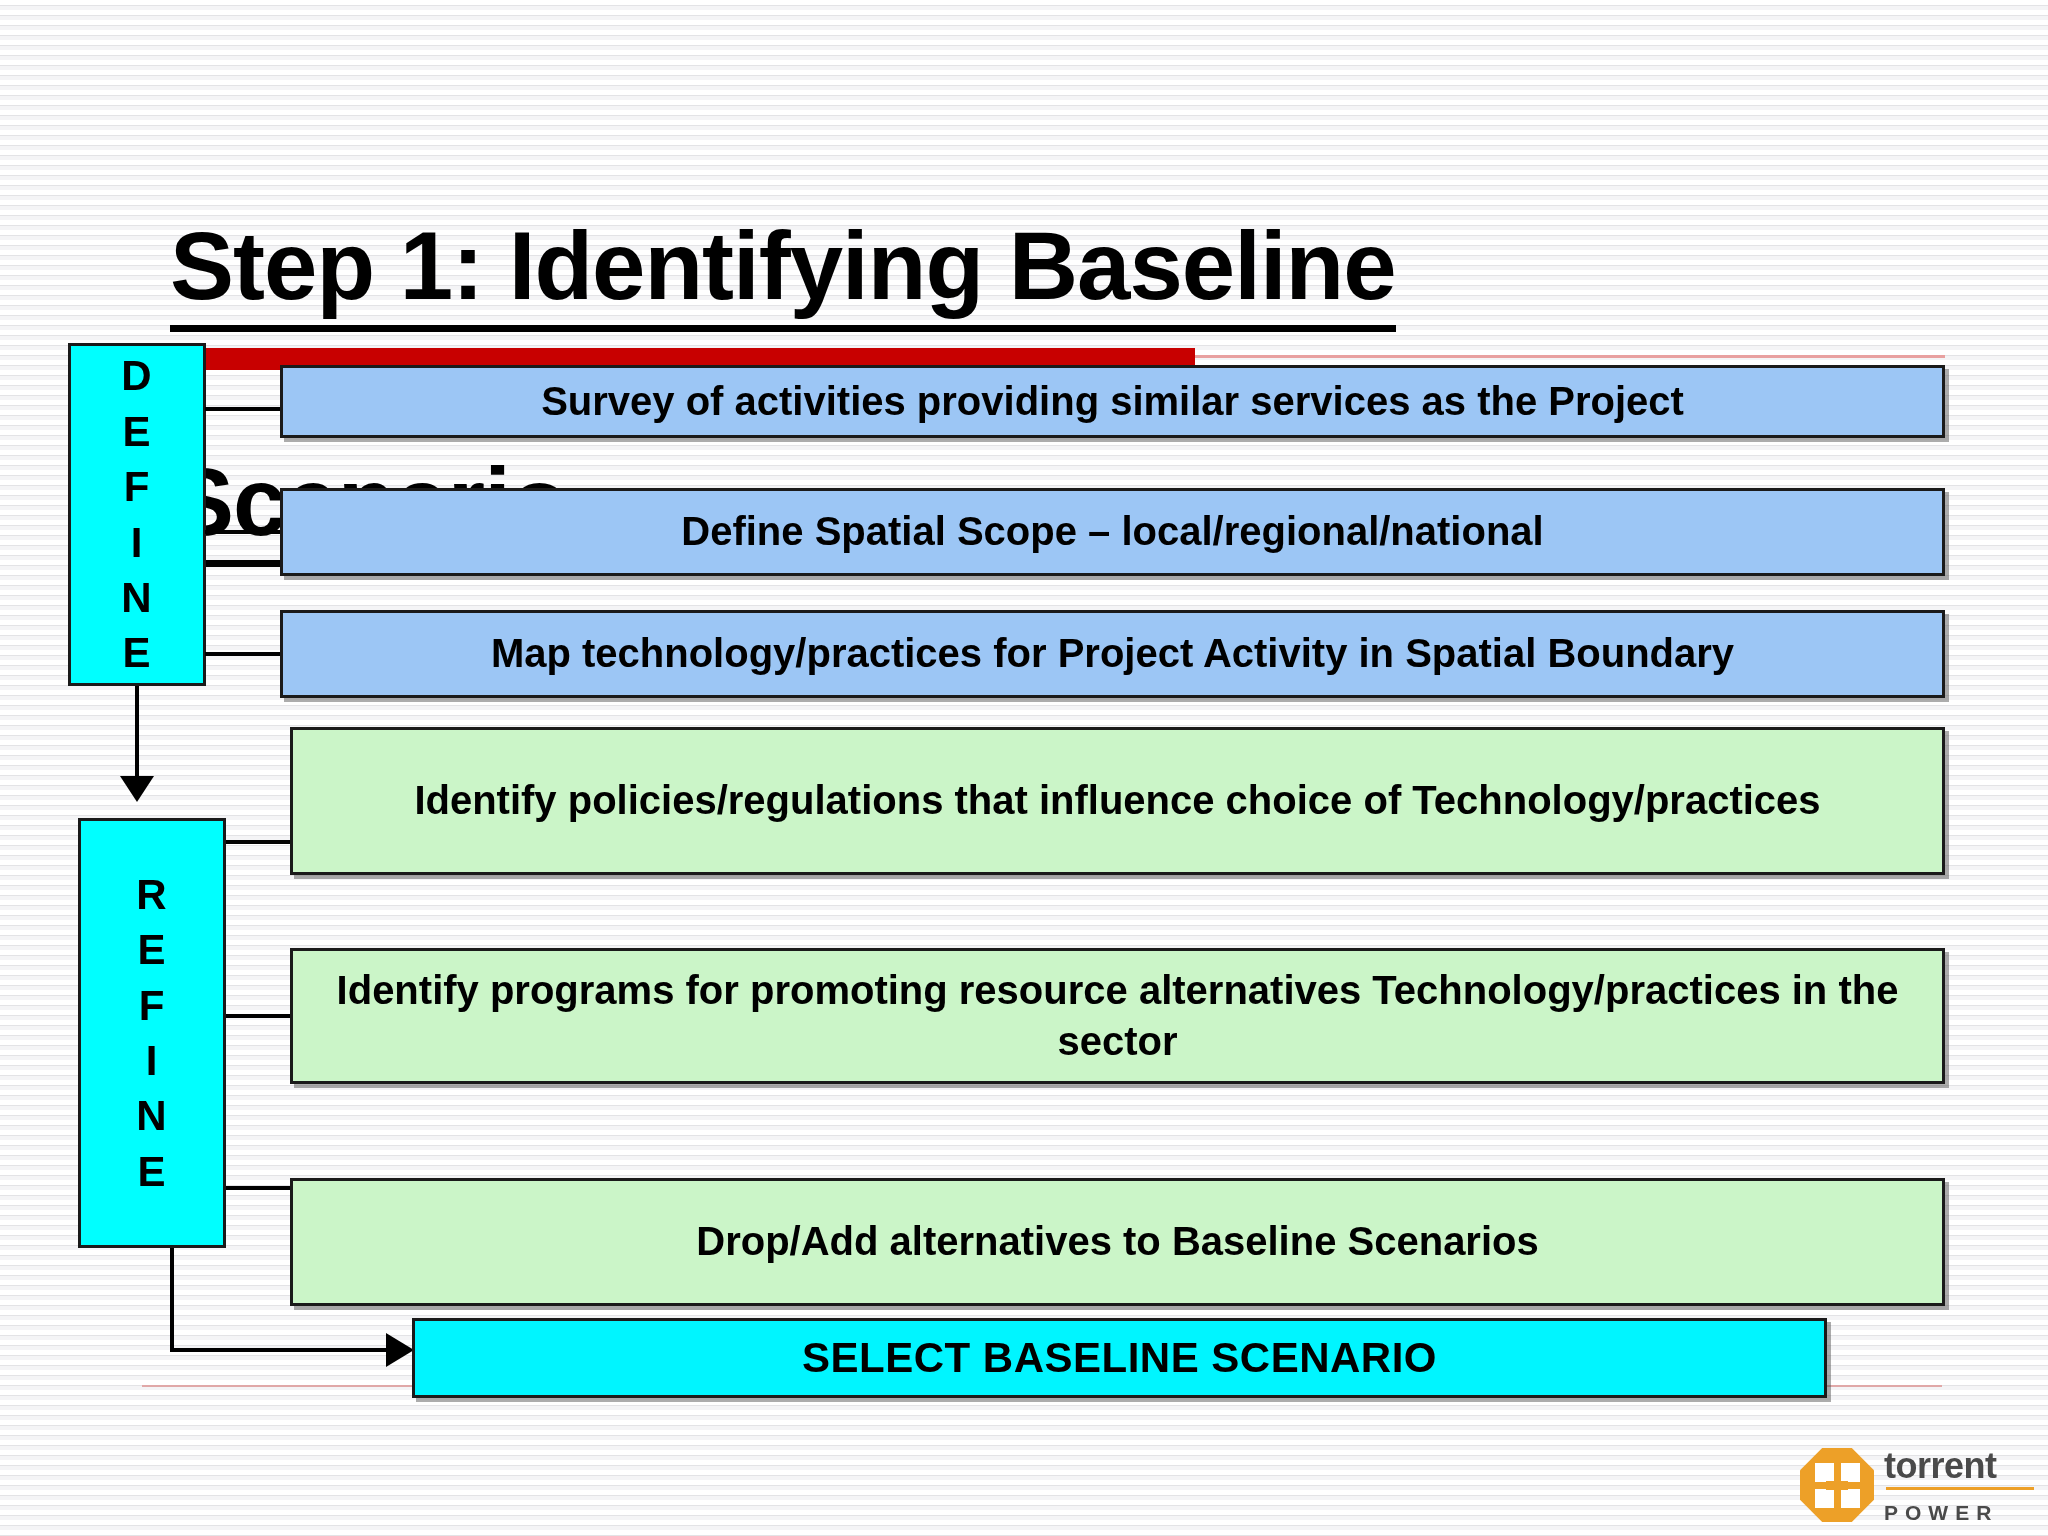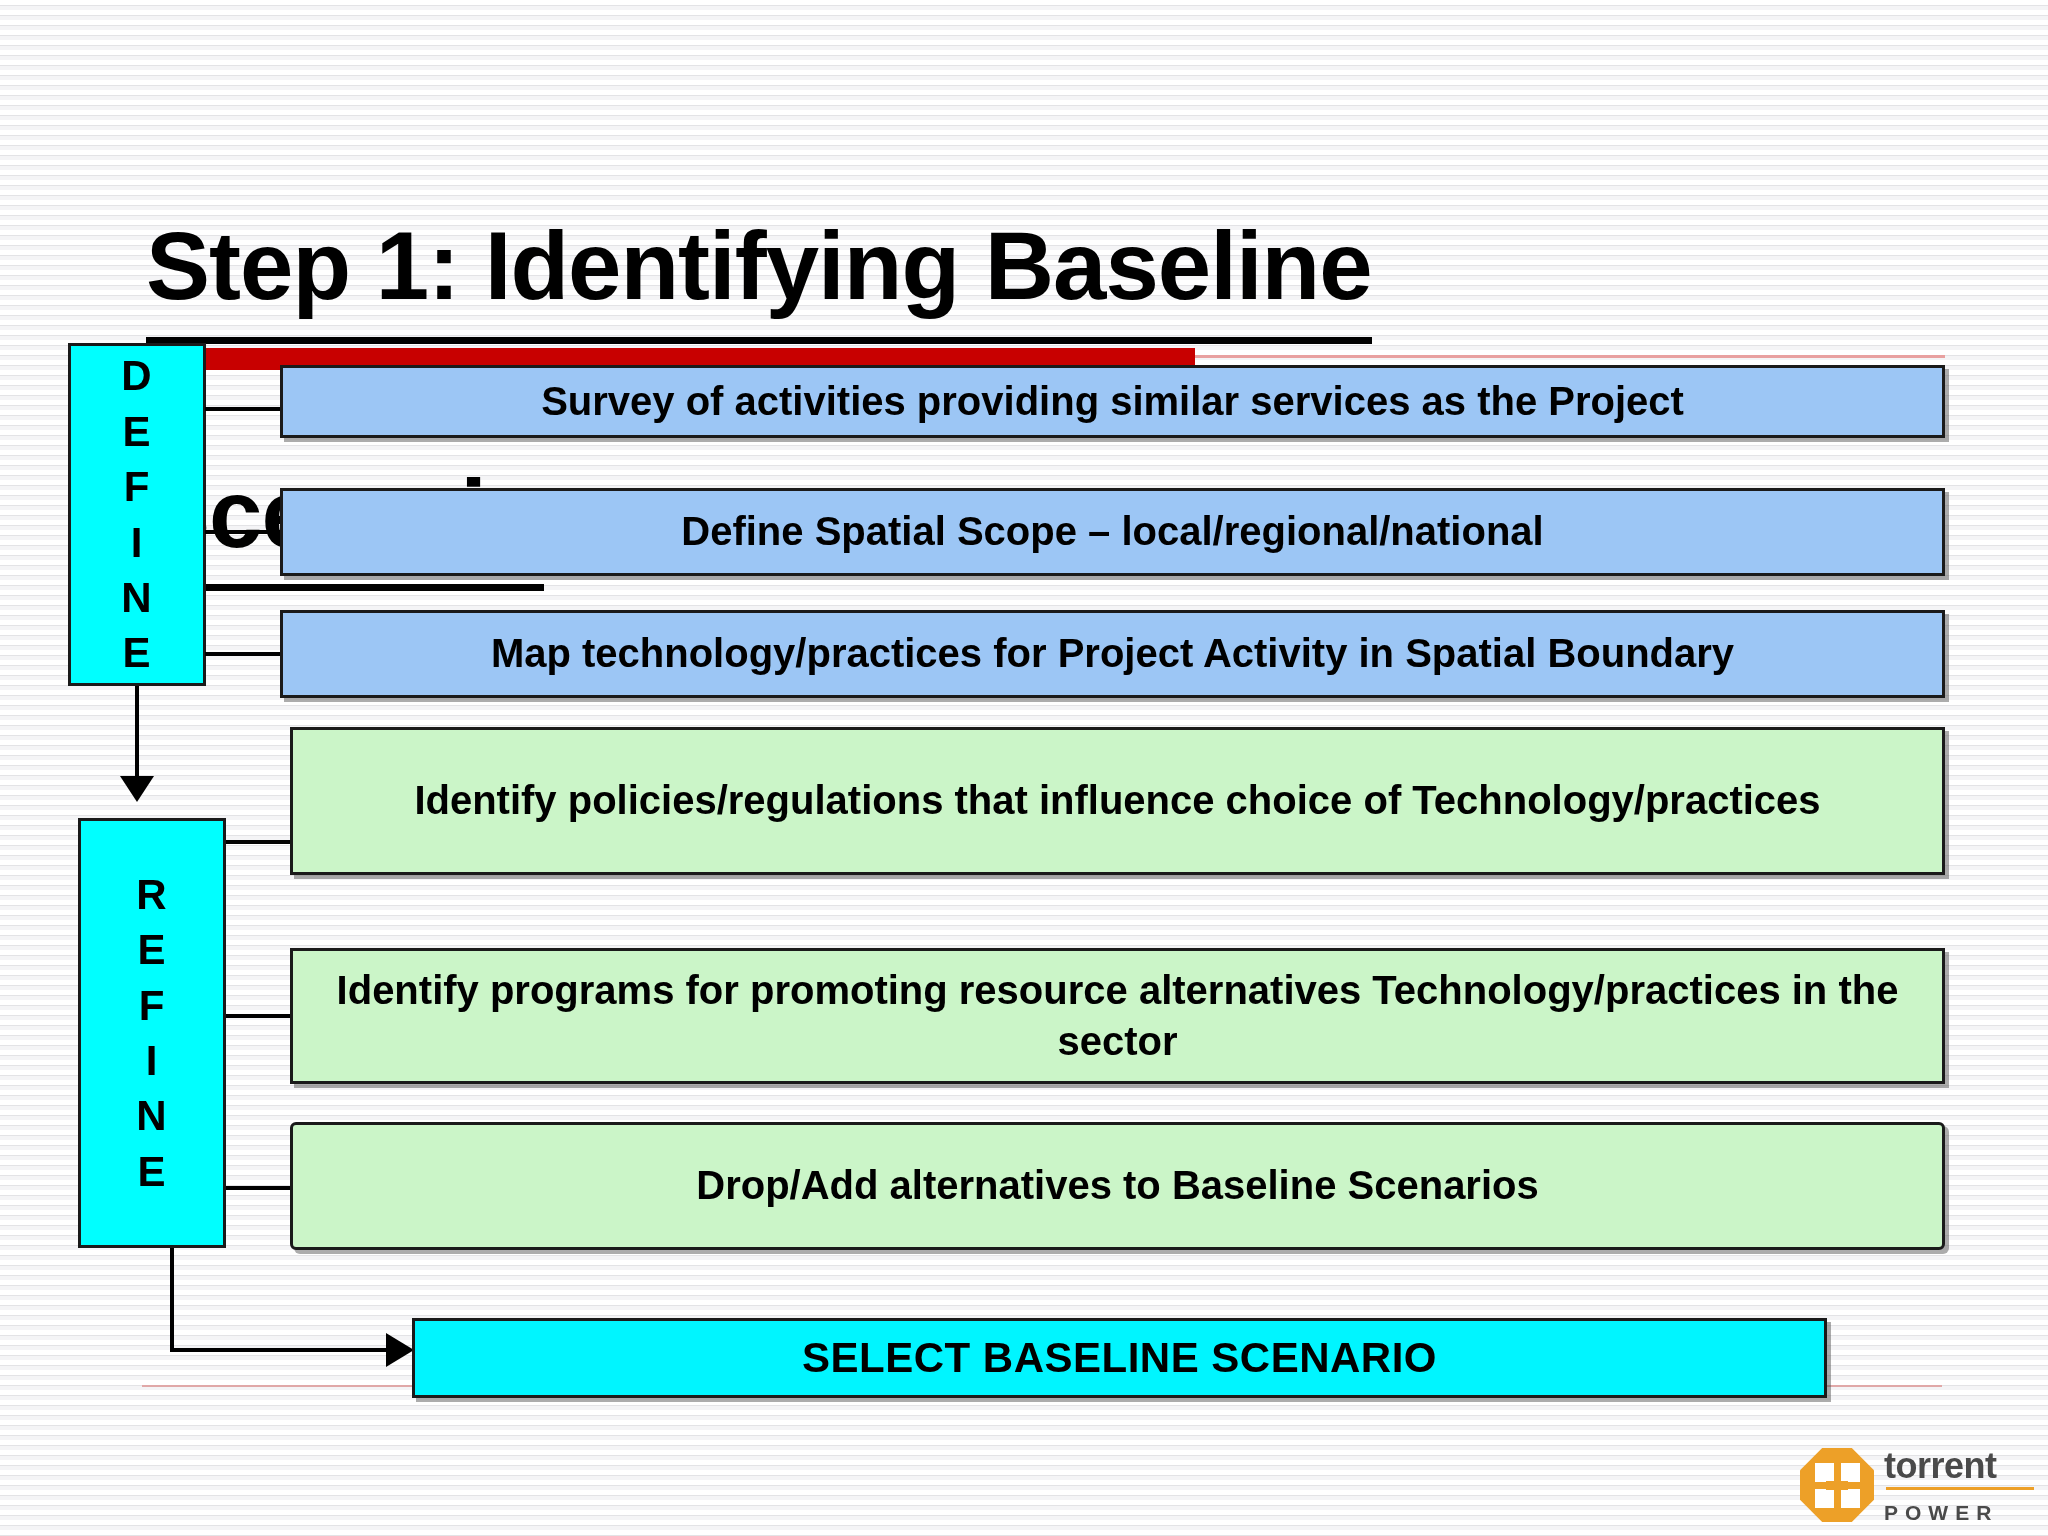--- a/index.html
+++ b/index.html
@@ -35,21 +35,22 @@
     font-size: 96px;
     font-weight: bold;
     line-height: 1.18;
     color: #000000;
     letter-spacing: -1px;
     white-space: pre-line;
   }
   #title .u {
     display: inline-block;
     border-bottom: 7px solid #000;
-    padding-bottom: 14px;
+    padding-bottom: 2px;
+    margin-left: 24px;
   }
 
   
   #red-bar {
     position: absolute;
     left: 205px;
     top: 348px;
     width: 990px;
     height: 22px;
     background: #c80000;
@@ -123,21 +124,21 @@
   .pbox.blue { background: #9cc6f5; }
   .pbox.green { background: #cbf5c8; }
   .pbox.cyan { background: #00f5ff; }
 
   #box-survey   { left: 280px; top: 365px;  width: 1665px; height: 73px; }
   #box-spatial  { left: 280px; top: 488px;  width: 1665px; height: 88px; }
   #box-map      { left: 280px; top: 610px;  width: 1665px; height: 88px; }
 
   #box-policies { left: 290px; top: 727px;  width: 1655px; height: 148px; }
   #box-programs { left: 290px; top: 948px;  width: 1655px; height: 136px; }
-  #box-dropadd  { left: 290px; top: 1122px; width: 1655px; height: 128px; border-radius: 6px; }
+  #box-dropadd  { left: 290px; top: 1178px; width: 1655px; height: 128px; }
 
   #box-select   { left: 412px; top: 1318px; width: 1415px; height: 80px; font-size: 42px; letter-spacing: 0.5px; }
 
   
   .conn {
     position: absolute;
     background: #000000;
   }
   .conn-h { height: 4px; }
   .conn-v { width: 4px; }

